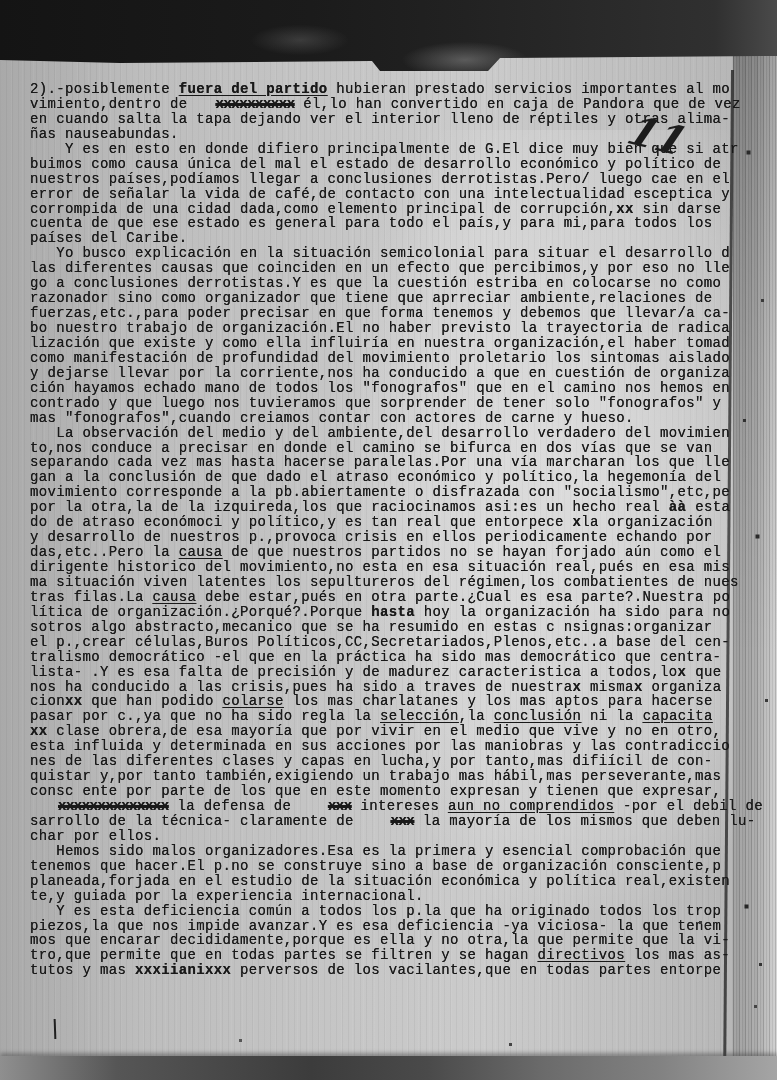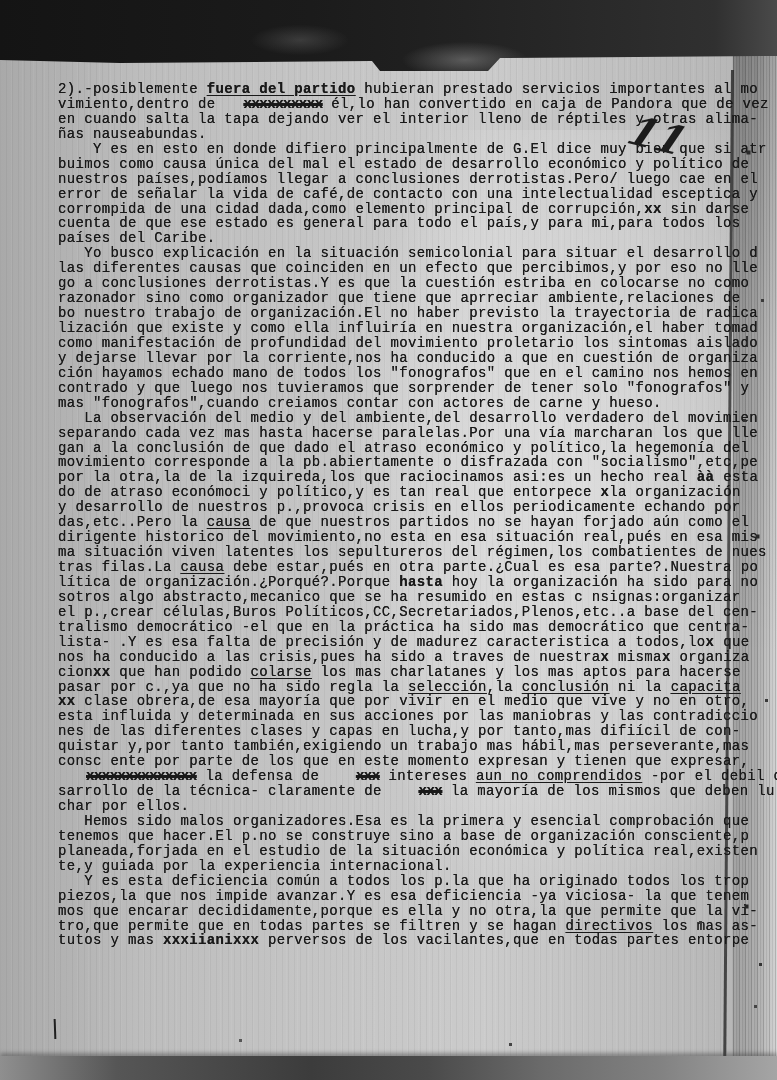--- a/index.html
+++ b/index.html
@@ -32,21 +32,21 @@
     background:
       repeating-linear-gradient(90deg, rgba(0,0,0,0.16) 0 1px, rgba(255,255,255,0.06) 1px 3px, rgba(0,0,0,0.07) 3px 4px, rgba(0,0,0,0) 4px 6px),
       linear-gradient(180deg, rgba(0,0,0,0.22) 0%, rgba(0,0,0,0.08) 30%, rgba(0,0,0,0) 60%),
       linear-gradient(90deg,#9d9d9d 0%,#ababab 55%,#c8c8c8 88%,#d6d6d6 100%);
   }
   .right-line{position:absolute;left:731px;top:70px;width:3px;height:990px;
     background:linear-gradient(180deg,#2c2c2c 0%,#3a3a3a 45%,#2f2f2f 100%);
     transform:rotate(0.45deg);transform-origin:top left;opacity:0.85;}
   .doc{position:absolute;left:30px;top:82px;width:716px;
     font-size:14px;line-height:14.95px;letter-spacing:0.35px;
-    color:#191919;text-shadow:0 0 0.6px rgba(25,25,25,0.85);margin-left:28px;}
+    color:#191919;text-shadow:0 0 0.6px rgba(25,25,25,0.85);}
   .line{white-space:pre;height:14.95px;overflow:visible;}
   .sg-u{text-decoration:underline;text-underline-offset:2px;}
   .sg-b{font-weight:bold;}
   .sg-bu{font-weight:bold;text-decoration:underline;text-underline-offset:2px;}
   .sg-x{font-weight:bold;text-decoration:line-through;text-decoration-thickness:3px;letter-spacing:-0.5px;padding-left:28px;}
   .handwritten{position:absolute;left:630px;top:116px;
     font-family:"DejaVu Serif", serif;font-style:italic;font-weight:bold;
     font-size:40px;color:#1c1c1c;transform:rotate(14deg) skewX(-10deg);line-height:1;}
   .pen-mark{position:absolute;left:54px;top:1019px;width:2px;height:20px;background:#1f1f1f;transform:rotate(-2deg);}
   .scan-noise{position:absolute;left:0;top:0;width:1px;height:1px;background:transparent;
@@ -72,28 +72,30 @@
       <div class="line">buimos como causa única del mal el estado de desarrollo económico y político de</div>
       <div class="line">nuestros países,podíamos llegar a conclusiones derrotistas.Pero/ luego cae en el</div>
       <div class="line">error de señalar la vida de café,de contacto con una intelectualidad esceptica y</div>
       <div class="line">corrompida de una cidad dada,como elemento principal de corrupción,<span class="sg-b">xx</span> sin darse</div>
       <div class="line">cuenta de que ese estado es general para todo el país,y para mi,para todos los</div>
       <div class="line">países del Caribe.</div>
       <div class="line">   Yo busco explicación en la situación semicolonial para situar el desarrollo d</div>
       <div class="line">las diferentes causas que coinciden en un efecto que percibimos,y por eso no lle</div>
       <div class="line">go a conclusiones derrotistas.Y es que la cuestión estriba en colocarse no como</div>
       <div class="line">razonador sino como organizador que tiene que aprreciar ambiente,relaciones de</div>
+      <div class="line">fuerzas,etc.,para poder precisar en que forma tenemos y debemos que llevar/a ca-</div>
       <div class="line">bo nuestro trabajo de organización.El no haber previsto la trayectoria de radica</div>
       <div class="line">lización que existe y como ella influiría en nuestra organización,el haber tomad</div>
       <div class="line">como manifestación de profundidad del movimiento proletario los sintomas aislado</div>
       <div class="line">y dejarse llevar por la corriente,nos ha conducido a que en cuestión de organiza</div>
       <div class="line">ción hayamos echado mano de todos los "fonografos" que en el camino nos hemos en</div>
       <div class="line">contrado y que luego nos tuvieramos que sorprender de tener solo "fonografos" y</div>
       <div class="line">mas "fonografos",cuando creiamos contar con actores de carne y hueso.</div>
       <div class="line">   La observación del medio y del ambiente,del desarrollo verdadero del movimien</div>
+      <div class="line">to,nos conduce a precisar en donde el camino se bifurca en dos vías que se van</div>
       <div class="line">separando cada vez mas hasta hacerse paralelas.Por una vía marcharan los que lle</div>
       <div class="line">gan a la conclusión de que dado el atraso económico y político,la hegemonía del</div>
       <div class="line">movimiento corresponde a la pb.abiertamente o disfrazada con "socialismo",etc,pe</div>
       <div class="line">por la otra,la de la izquireda,los que raciocinamos asi:es un hecho real <span class="sg-b">àà</span> esta</div>
       <div class="line">do de atraso económoci y político,y es tan real que entorpece <span class="sg-b">x</span>la organización</div>
       <div class="line">y desarrollo de nuestros p.,provoca crisis en ellos periodicamente echando por</div>
       <div class="line">das,etc..Pero la <span class="sg-u">causa</span> de que nuestros partidos no se hayan forjado aún como el</div>
       <div class="line">dirigente historico del movimiento,no esta en esa situación real,pués en esa mis</div>
       <div class="line">ma situación viven latentes los sepultureros del régimen,los combatientes de nues</div>
       <div class="line">tras filas.La <span class="sg-u">causa</span> debe estar,pués en otra parte.¿Cual es esa parte?.Nuestra po</div>

